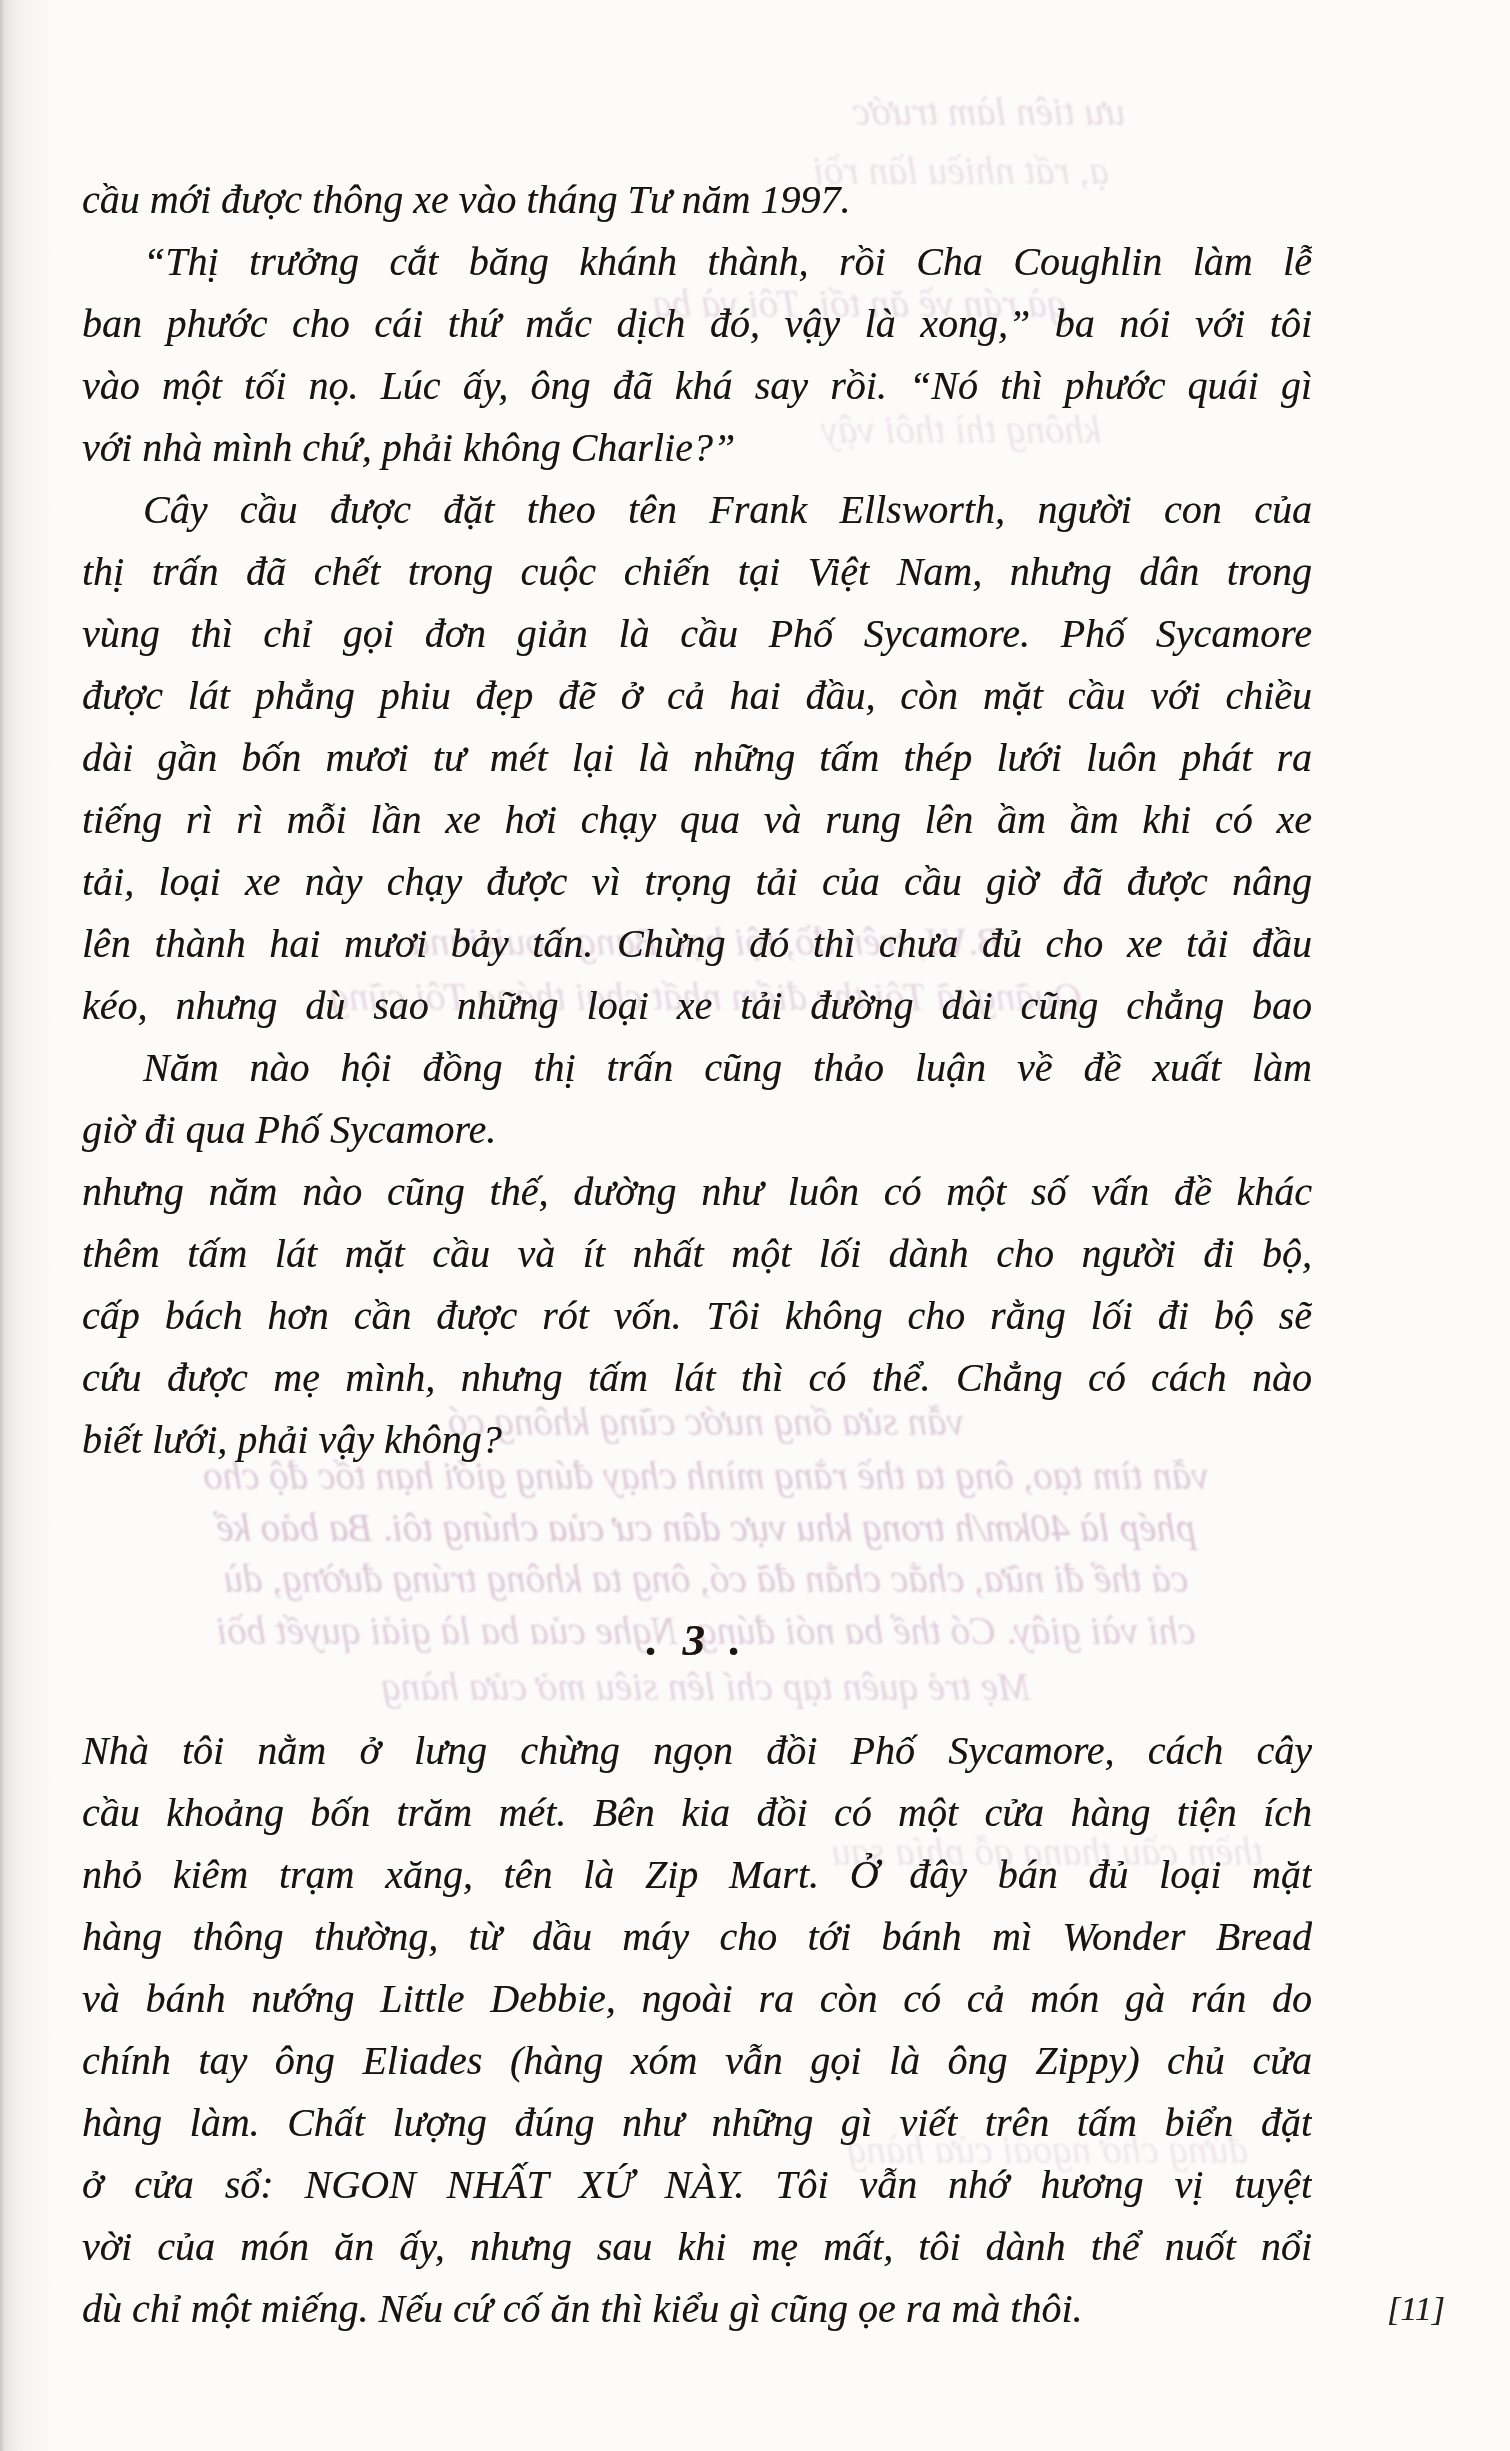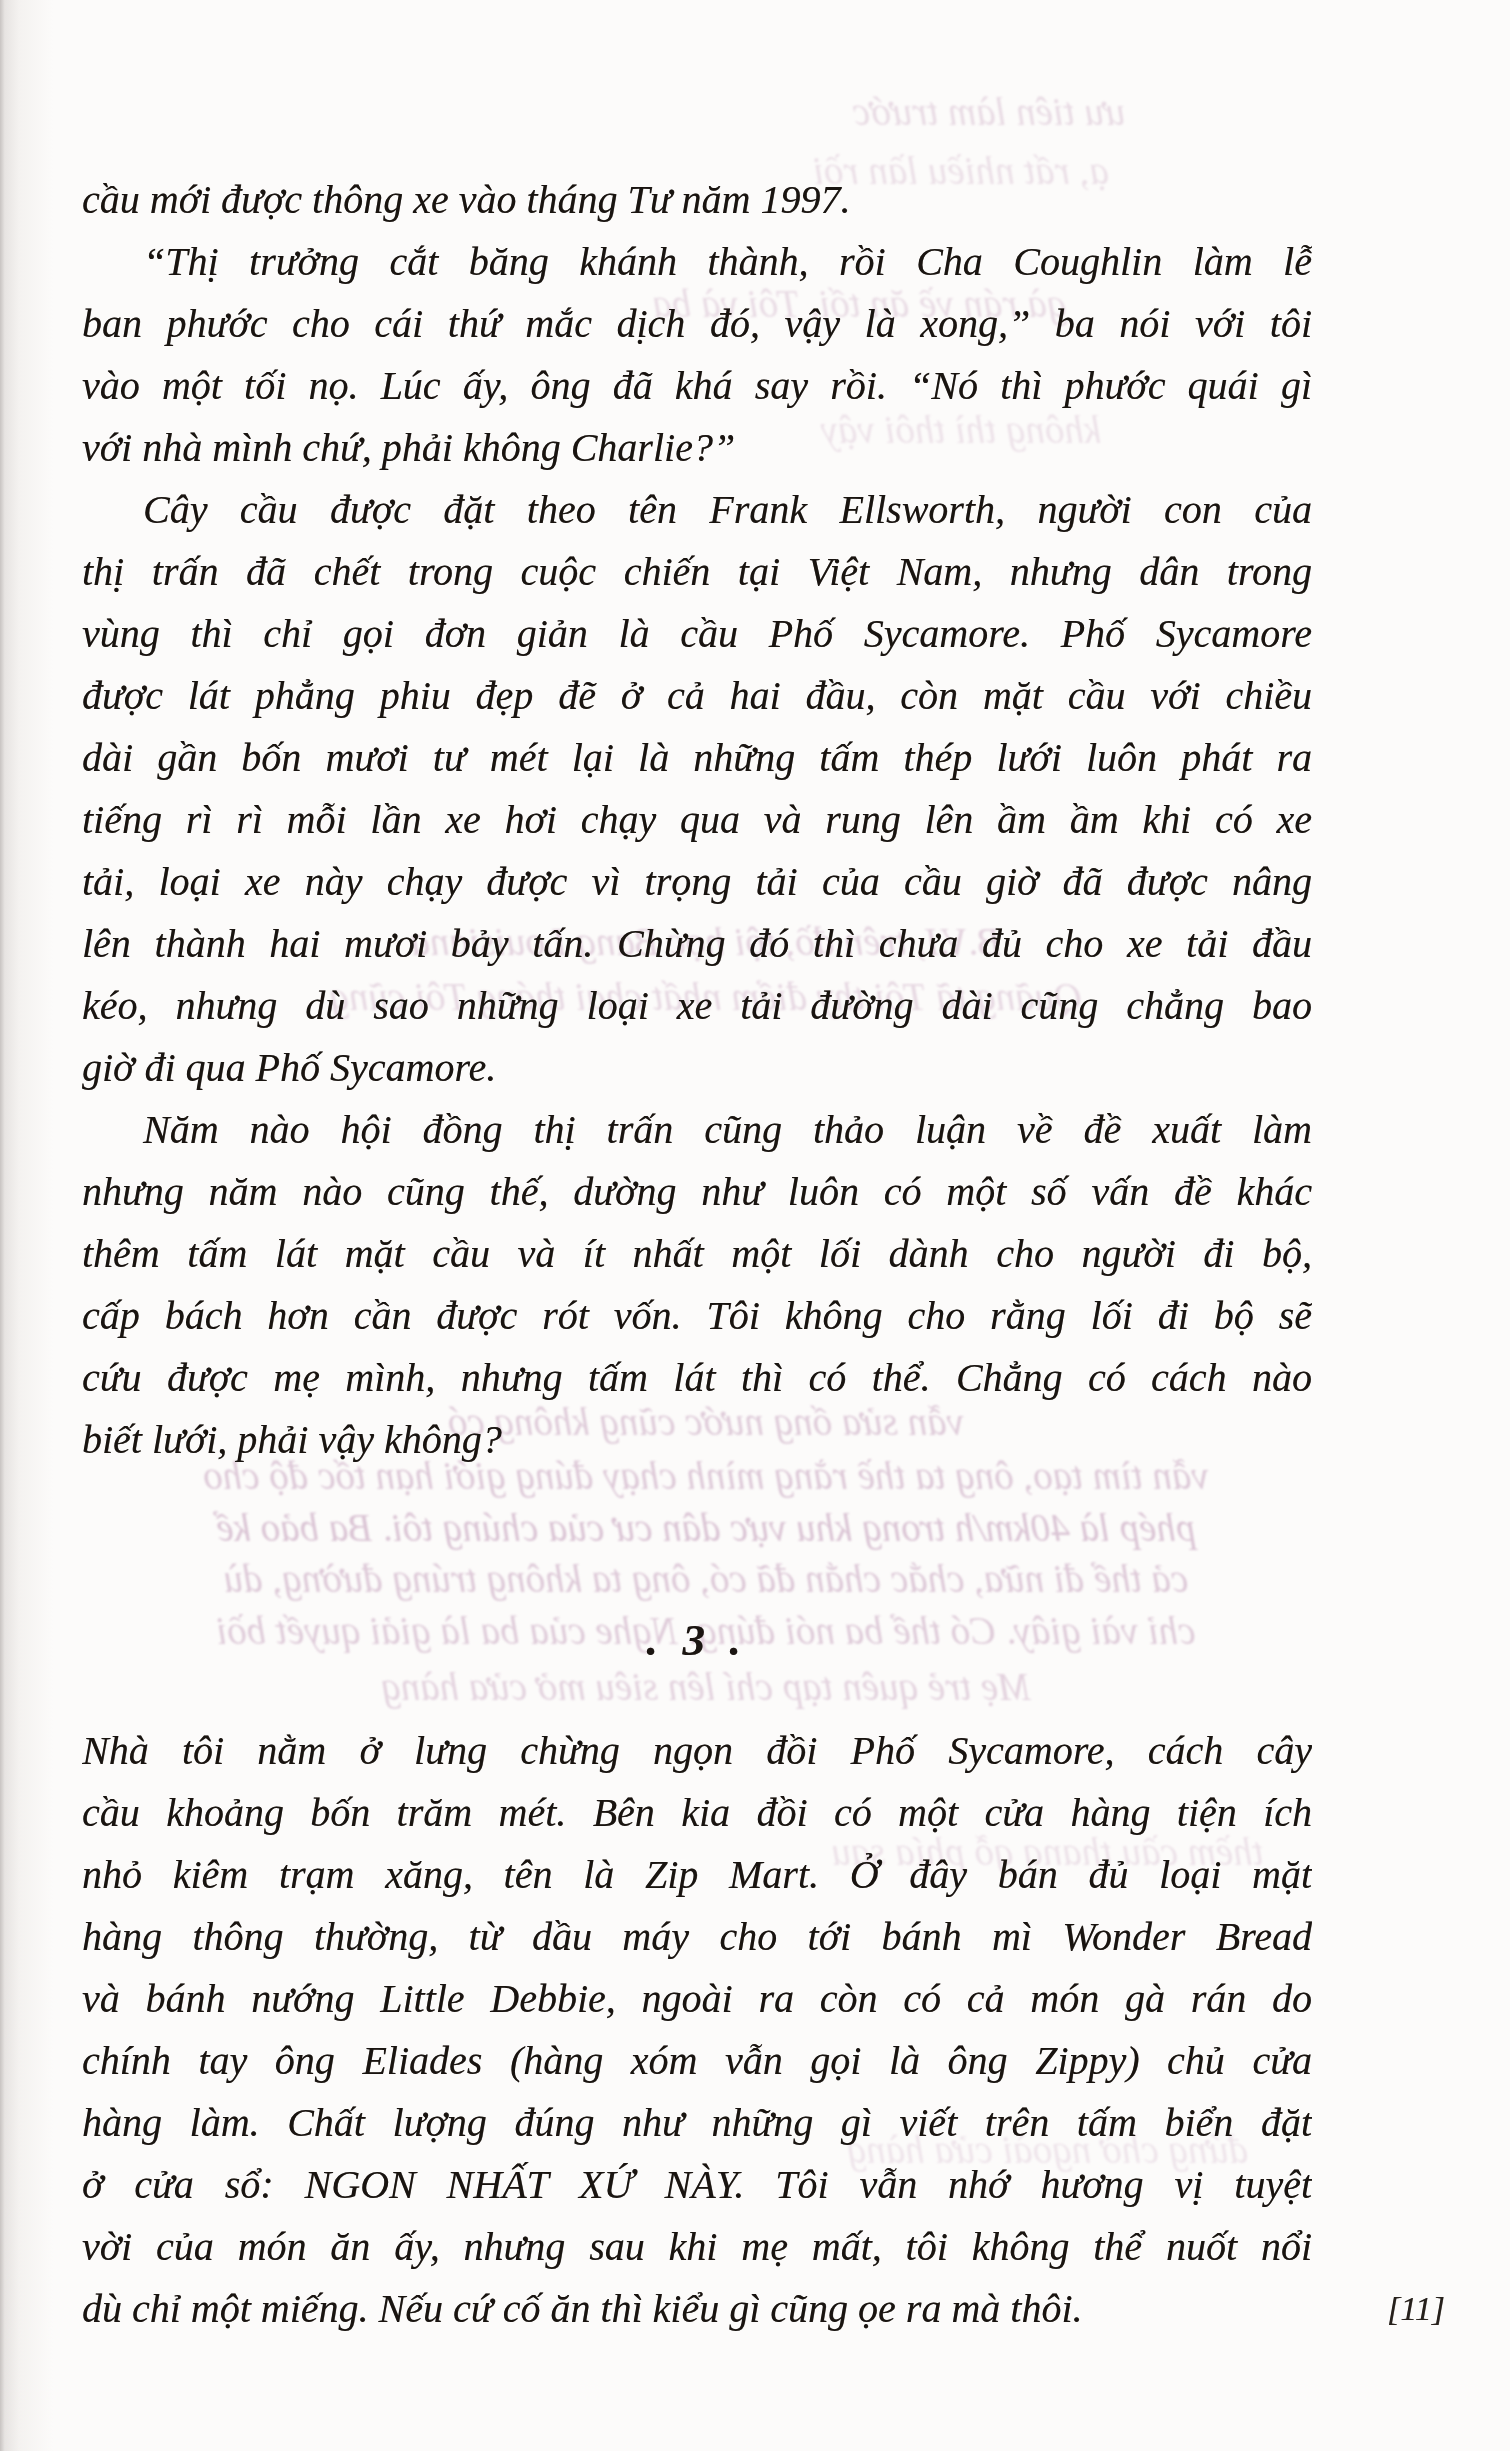--- a/index.html
+++ b/index.html
@@ -90,36 +90,36 @@
       <div class="line pend">với nhà mình chứ, phải không Charlie?”</div>
       <div class="line indent">Cây cầu được đặt theo tên Frank Ellsworth, người con của</div>
       <div class="line">thị trấn đã chết trong cuộc chiến tại Việt Nam, nhưng dân trong</div>
       <div class="line">vùng thì chỉ gọi đơn giản là cầu Phố Sycamore. Phố Sycamore</div>
       <div class="line">được lát phẳng phiu đẹp đẽ ở cả hai đầu, còn mặt cầu với chiều</div>
       <div class="line">dài gần bốn mươi tư mét lại là những tấm thép lưới luôn phát ra</div>
       <div class="line">tiếng rì rì mỗi lần xe hơi chạy qua và rung lên ầm ầm khi có xe</div>
       <div class="line">tải, loại xe này chạy được vì trọng tải của cầu giờ đã được nâng</div>
       <div class="line">lên thành hai mươi bảy tấn. Chừng đó thì chưa đủ cho xe tải đầu</div>
       <div class="line">kéo, nhưng dù sao những loại xe tải đường dài cũng chẳng bao</div>
+      <div class="line indent">Năm nào hội đồng thị trấn cũng thảo luận về đề xuất làm</div>
       <div class="line pend">giờ đi qua Phố Sycamore.</div>
-      <div class="line indent">Năm nào hội đồng thị trấn cũng thảo luận về đề xuất làm</div>
       <div class="line">nhưng năm nào cũng thế, dường như luôn có một số vấn đề khác</div>
       <div class="line">thêm tấm lát mặt cầu và ít nhất một lối dành cho người đi bộ,</div>
       <div class="line">cấp bách hơn cần được rót vốn. Tôi không cho rằng lối đi bộ sẽ</div>
       <div class="line">cứu được mẹ mình, nhưng tấm lát thì có thể. Chẳng có cách nào</div>
       <div class="line pend">biết lưới, phải vậy không?</div>
     </div>
   <div class="section">. 3 .</div>
   <div class="col block2">
       <div class="line">Nhà tôi nằm ở lưng chừng ngọn đồi Phố Sycamore, cách cây</div>
       <div class="line">cầu khoảng bốn trăm mét. Bên kia đồi có một cửa hàng tiện ích</div>
       <div class="line">nhỏ kiêm trạm xăng, tên là Zip Mart. Ở đây bán đủ loại mặt</div>
       <div class="line">hàng thông thường, từ dầu máy cho tới bánh mì Wonder Bread</div>
       <div class="line">và bánh nướng Little Debbie, ngoài ra còn có cả món gà rán do</div>
       <div class="line">chính tay ông Eliades (hàng xóm vẫn gọi là ông Zippy) chủ cửa</div>
       <div class="line">hàng làm. Chất lượng đúng như những gì viết trên tấm biển đặt</div>
       <div class="line">ở cửa sổ: NGON NHẤT XỨ NÀY. Tôi vẫn nhớ hương vị tuyệt</div>
-      <div class="line">vời của món ăn ấy, nhưng sau khi mẹ mất, tôi không thể nuốt nổi</div>
+      <div class="line">vời của món ăn ấy, nhưng sau khi mẹ mất, tôi dành thể nuốt nổi</div>
       <div class="line pend">dù chỉ một miếng. Nếu cứ cố ăn thì kiểu gì cũng ọe ra mà thôi.</div>
     </div>
   <div class="pagenum">[11]</div>
 </div>
 
 
 </body></html>

